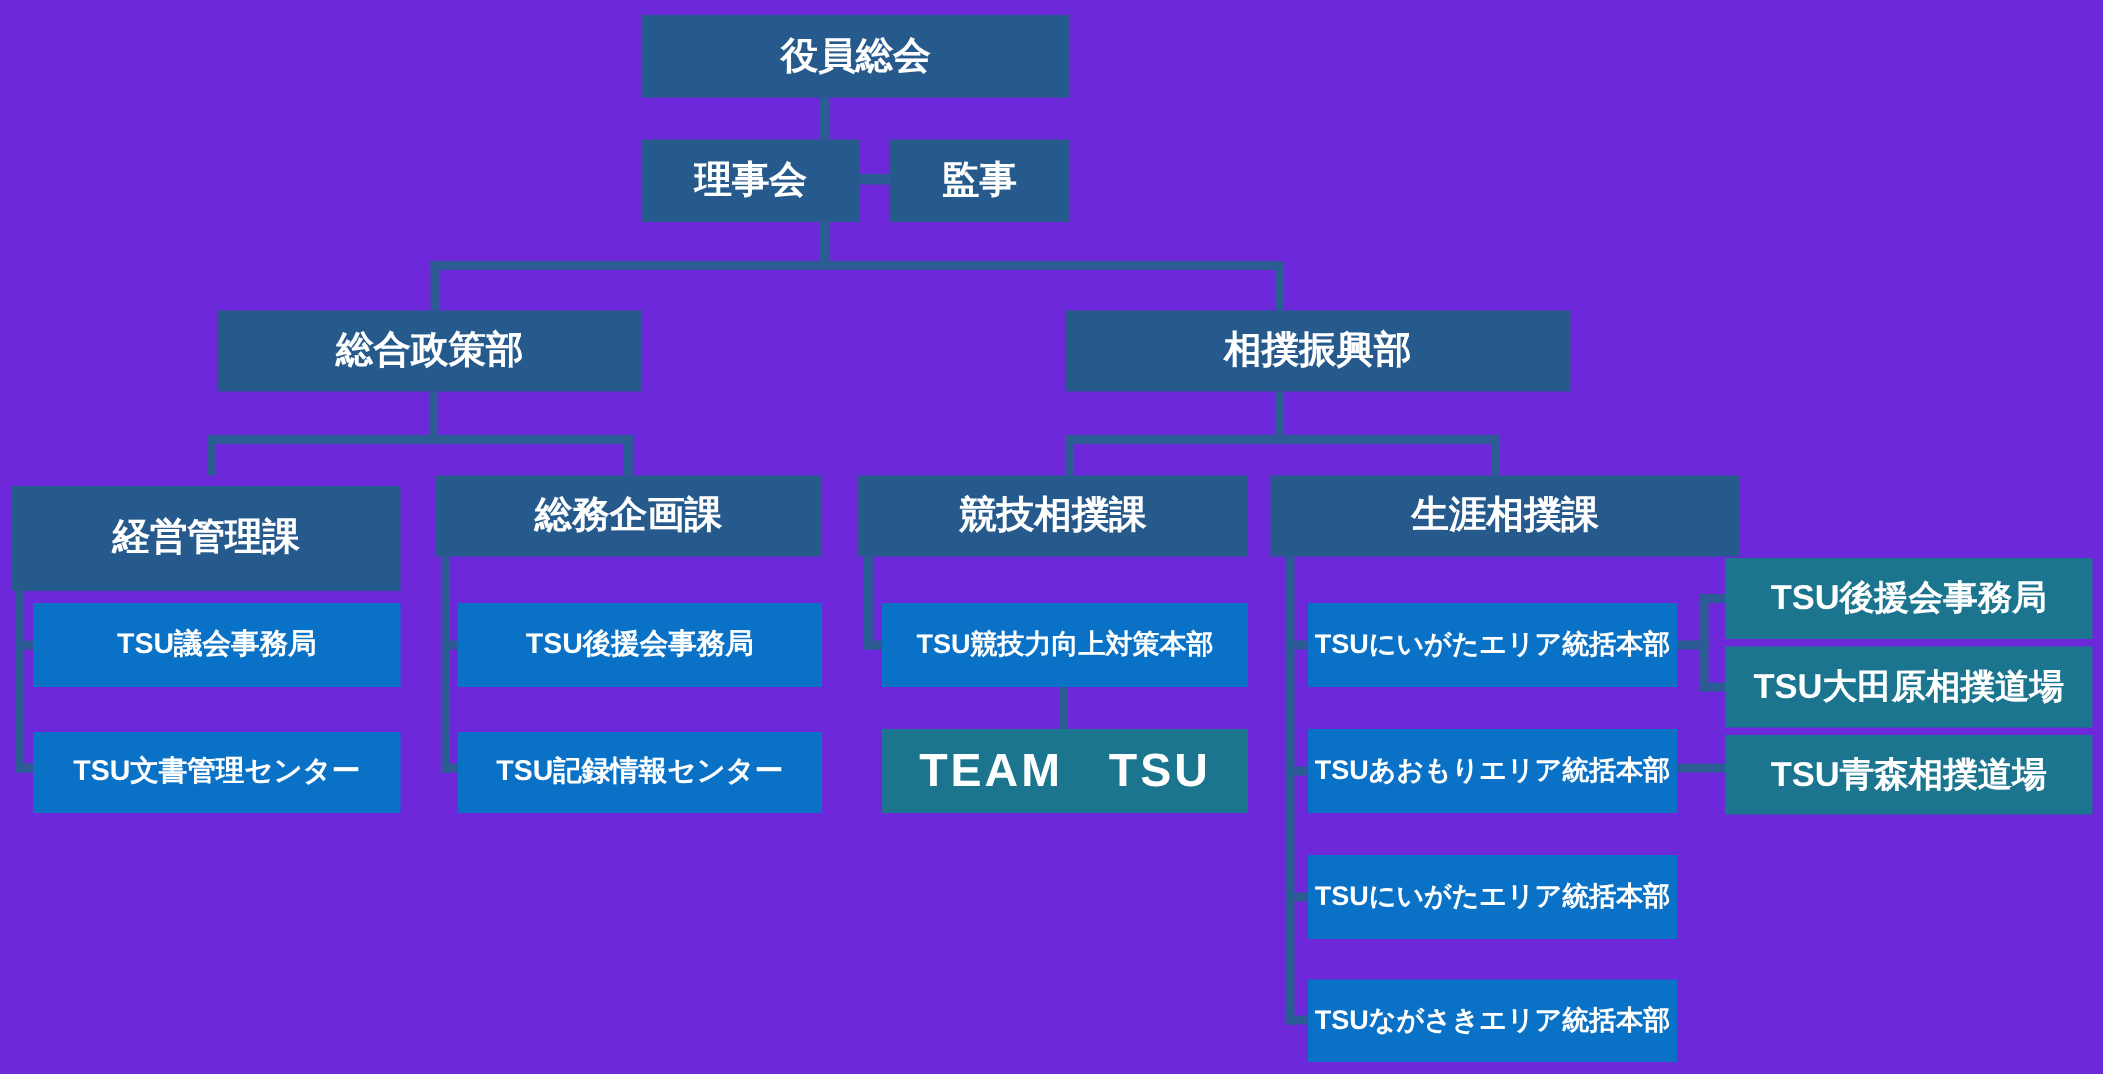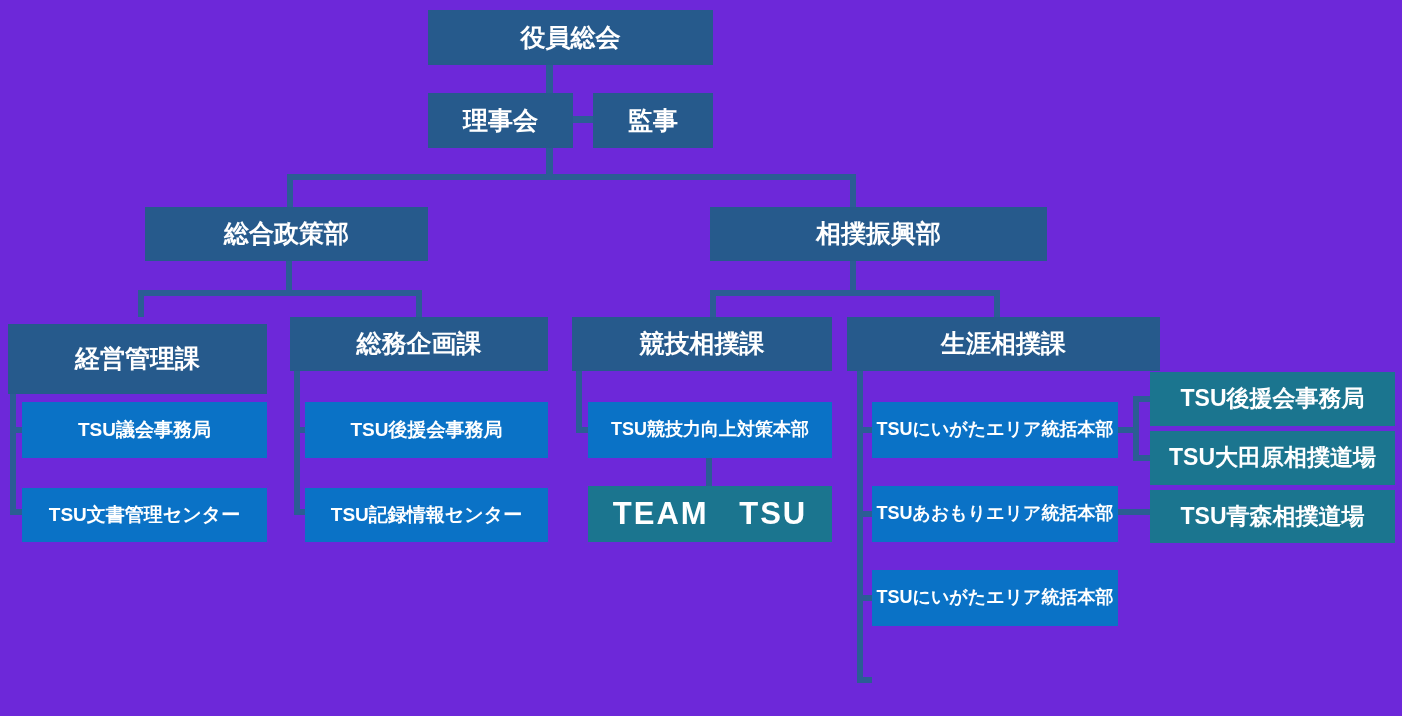--- a/index.html
+++ b/index.html
@@ -99,19 +99,20 @@
   <div class="node dark" style="left:847px;top:317px;width:313px;height:54px">生涯相撲課</div>
 
   <div class="node light light-lg" style="left:22px;top:402px;width:245px;height:56px">TSU議会事務局</div>
   <div class="node light light-lg" style="left:22px;top:488px;width:245px;height:54px">TSU文書管理センター</div>
   <div class="node light light-lg" style="left:305px;top:402px;width:243px;height:56px">TSU後援会事務局</div>
   <div class="node light light-lg" style="left:305px;top:488px;width:243px;height:54px">TSU記録情報センター</div>
   <div class="node light light-sm" style="left:588px;top:402px;width:244px;height:56px">TSU競技力向上対策本部</div>
   <div class="node light light-sm" style="left:872px;top:402px;width:246px;height:56px">TSUにいがたエリア統括本部</div>
   <div class="node light light-sm" style="left:872px;top:486px;width:246px;height:56px">TSUあおもりエリア統括本部</div>
   <div class="node light light-sm" style="left:872px;top:570px;width:246px;height:56px">TSUにいがたエリア統括本部</div>
+  <div class="node light light-sm" style="left:872px;top:653px;width:246px;height:55px">TSUながさきエリア統括本部</div>
 
   <div class="node teal teal-team" style="left:588px;top:486px;width:244px;height:56px">TEAM TSU</div>
   <div class="node teal teal-dojo" style="left:1150px;top:372px;width:245px;height:54px">TSU後援会事務局</div>
   <div class="node teal teal-dojo" style="left:1150px;top:431px;width:245px;height:54px">TSU大田原相撲道場</div>
   <div class="node teal teal-dojo" style="left:1150px;top:490px;width:245px;height:53px">TSU青森相撲道場</div>
 
 </div>
 
 </body></html>

